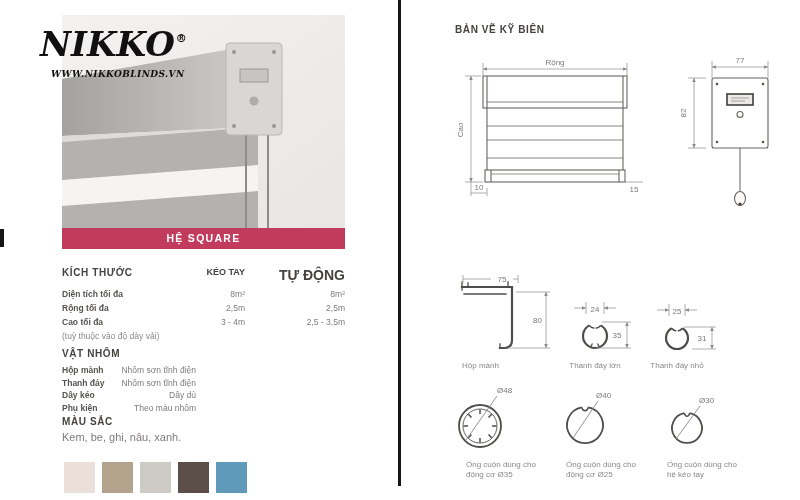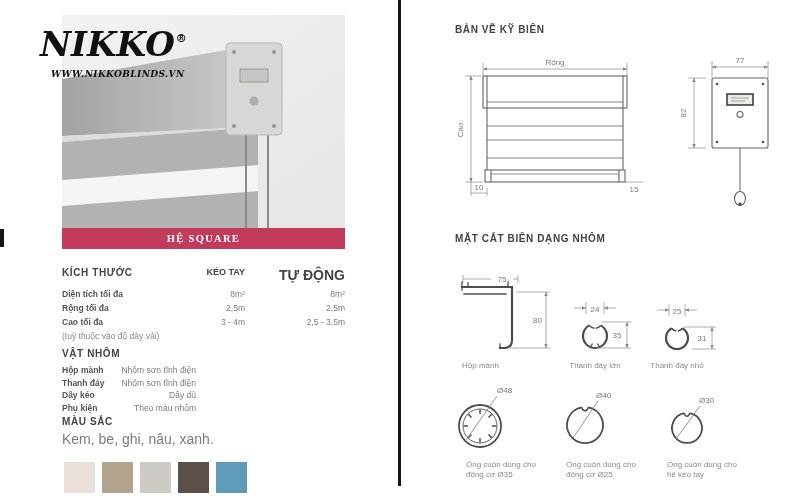--- a/index.html
+++ b/index.html
@@ -33,21 +33,21 @@
   .spec .row .c1 { flex:1; font-weight:bold; color:#56544f; }
   .spec .row .c2 { width:68px; text-align:right; }
   .spec .row .c3 { width:100px; text-align:right; }
   .spec .note { color:#8b8985; line-height:14px; }
 
   .mat { width:134px; font-size:8.5px; color:#7e7c78; }
   .mat .row { display:flex; line-height:12.5px; }
   .mat .row .lab { width:56px; font-weight:bold; color:#56544f; }
   .mat .row .val { flex:1; text-align:right; }
 
-  .colors-desc { font-size:14px; color:#7e7c78; }
+  .colors-desc { font-size:11px; color:#7e7c78; }
   .swatches { display:flex; gap:7px; }
   .swatch { width:31px; height:31px; }
 
   svg text { font-family:"Liberation Sans","DejaVu Sans",sans-serif; }
   .dimtxt { font-size:8px; fill:#7b7975; }
   .captxt { font-size:8px; fill:#8b8985; }
 
   .divider { width:3px; height:486px; background:#161616; }
 </style>
 </head>
@@ -94,21 +94,21 @@
         <circle cx="192" cy="86" r="4.5" fill="#aeadab"></circle>
       </g>
     </svg>
   </div>
 
   <div class="abs" style="left:40px;top:27px;z-index:5;">
     <span class="logo-name">NIKKO</span><span class="logo-reg">®</span>
   </div>
   <div class="abs logo-site" style="left:51px;top:69px;z-index:5;">WWW.NIKKOBLINDS.VN</div>
 
-  <div class="abs banner" style="left: 62px; top: 228px; background-color: rgb(194, 58, 92); font-family: Liberation Serif, serif;">HỆ SQUARE</div>
+  <div class="abs banner" style="left: 62px; top: 228px; background-color: rgb(194, 58, 92);">HỆ SQUARE</div>
 
   <div class="abs spec" style="left:62px;top:267px;">
     <div class="hdr">
       <div class="c1 h-title">KÍCH THƯỚC</div>
       <div class="c2" style="font-weight:bold;color:#45433f;font-size:9px;">KÉO TAY</div>
       <div class="c3" style="font-weight:bold;color:#45433f;font-size:14px;">TỰ ĐỘNG</div>
     </div>
     <div class="row">
       <div class="c1">Diện tích tối đa</div>
       <div class="c2">8m²</div>
@@ -227,21 +227,20 @@
       <line x1="318" y1="11" x2="318" y2="28"></line>
       <line x1="262" y1="17" x2="318" y2="17" marker-start="url(#dA)" marker-end="url(#dA)"></line>
       <line x1="238" y1="28" x2="256" y2="28"></line>
       <line x1="238" y1="98" x2="256" y2="98"></line>
       <line x1="244" y1="28" x2="244" y2="98" marker-start="url(#dA)" marker-end="url(#dA)"></line>
     </g>
     <text x="290" y="13" text-anchor="middle" class="dimtxt">77</text>
     <text x="236" y="63" text-anchor="middle" transform="rotate(-90 236 63)" class="dimtxt">82</text>
   </svg>
 
-  <div class="abs h-title" style="left:455px;top:233px;">MẶT CẮT BIÊN DẠNG NHÔM</div>
 
   <svg class="abs" style="left:450px;top:262px;" width="340" height="112" viewBox="0 0 340 112">
 
     <g stroke="#4f4d49" stroke-width="2.2" fill="none" stroke-linecap="square">
       <path d="M12,25 H62 V78 Q62,86 54,86 H50"></path>
       <path d="M14,32 H56" stroke-width="1.3"></path>
       <path d="M12,20 v8" stroke-width="1.3"></path>
       <path d="M18,21 v4" stroke-width="1.3"></path>
       <path d="M58,20 v5" stroke-width="1.3"></path>
       <path d="M50,82 v4" stroke-width="1.3"></path>

